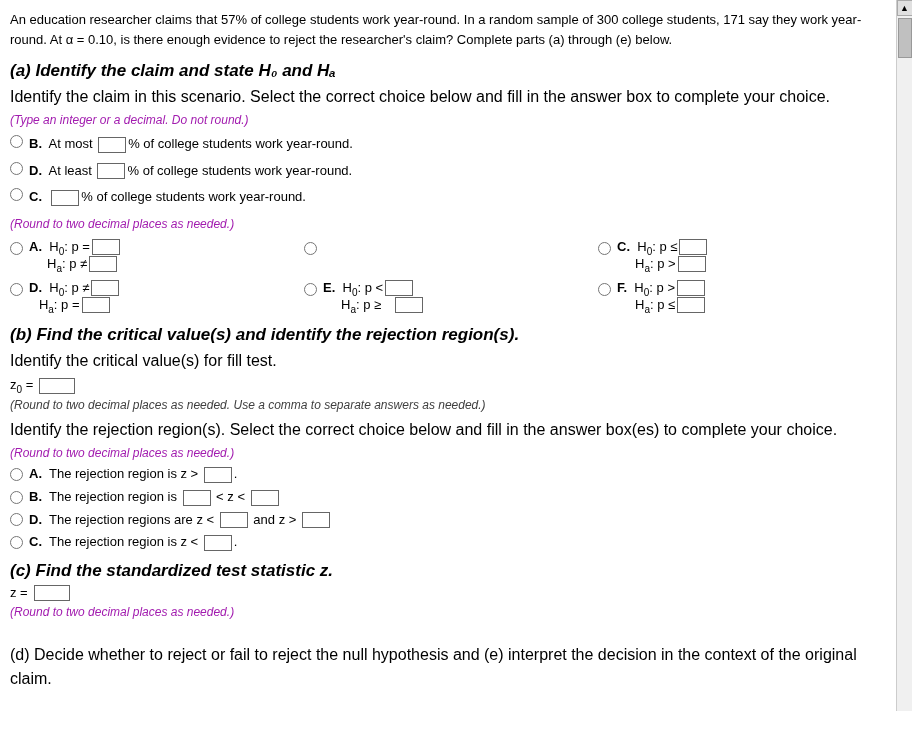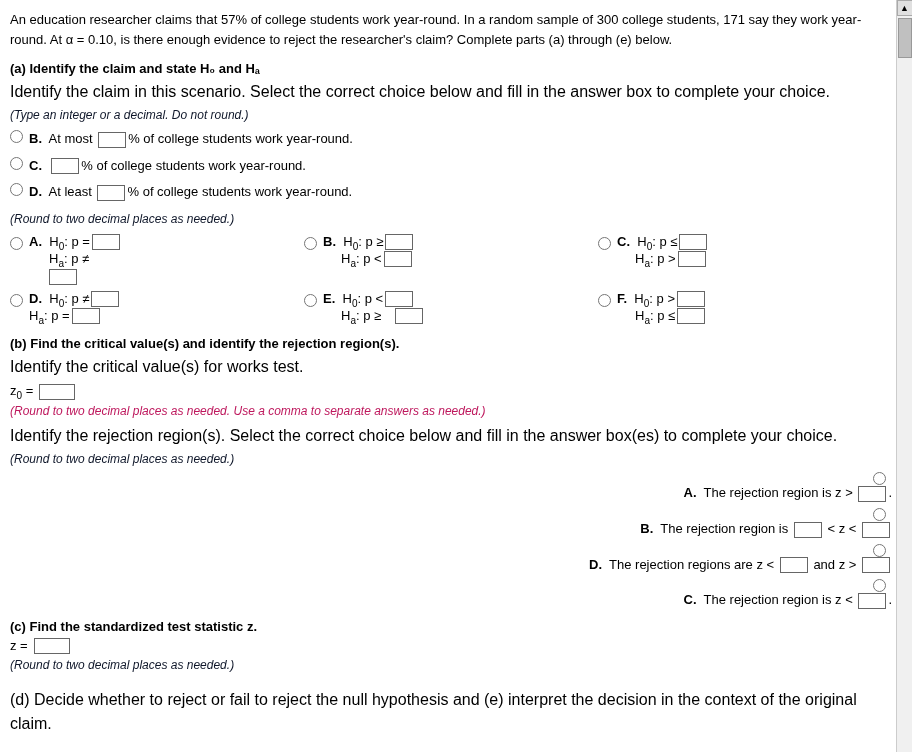--- a/index.html
+++ b/index.html
@@ -50,31 +50,32 @@
       font-size: 13px;
       line-height: 1.5;
       margin-bottom: 12px;
     }
     .section {
       margin-bottom: 10px;
     }
     .section-title {
       font-weight: bold;
       margin-bottom: 4px;
-      font-size: 13px;
+      font-size: 17px;
+      font-style: italic;
     }
     .instruction {
       font-size: 16px;
       margin-bottom: 4px;
       line-height: 1.5;
     }
     .italic-note {
       font-style: italic;
       font-size: 12px;
-      color: #0f172a;
+      color: #a21caf;
       margin-bottom: 6px;
     }
     .radio-option {
       display: flex;
       align-items: baseline;
       margin-bottom: 6px;
       font-size: 13px;
       line-height: 1.5;
     }
     .radio-option input[type="radio"] {
@@ -130,31 +131,30 @@
     }
     .z-label {
       font-size: 13px;
       margin-right: 4px;
     }
     .rejection-options {
       margin-top: 6px;
     }
     .rejection-option {
       display: flex;
-      align-items: flex-end;
+      align-items: center;
       margin-bottom: 6px;
       font-size: 13px;
-      flex-direction: column;
     }
     .rejection-option input[type="radio"] {
       margin-right: 6px;
       flex-shrink: 0;
     }
     .bottom-section {
-      margin-top: 16px;
+      margin-top: 24px;
     }
   </style>
 </head>
 <body>
 
 <div class="outer">
   <div class="content">
 
     <div class="problem-statement">
       <span>An education researcher claims that 57% of college students work year-round. In a random sample of 300 college students, 171 say they work year-round. At α = 0.10, is there enough evidence to reject the researcher's claim? Complete parts (a) through (e) below.</span>
@@ -174,69 +174,59 @@
 
       <div class="radio-option">
         <input type="radio" name="claim" id="claimB" style="">
         <label for="claimB">
           <strong>B.</strong>&nbsp; At most
           <input type="text" class="answer-box" style="">% of college students work year-round.
         </label>
       </div>
 
       <div class="radio-option">
+        <input type="radio" name="claim" id="claimD" style="">
+        <label for="claimD">
+          <strong>D.</strong>&nbsp; At least
+          <input type="text" class="answer-box" style="">% of college students work year-round.
+        </label>
+      </div>
+
+      <div class="radio-option">
         <input type="radio" name="claim" id="claimC" style="">
         <label for="claimC">
           <strong>C.</strong>&nbsp;
           <input type="text" class="answer-box" style="">% of college students work year-round.
         </label>
       </div>
-
-      <div class="radio-option">
-        <input type="radio" name="claim" id="claimD" style="">
-        <label for="claimD">
-          <strong>D.</strong>&nbsp; At least
-          <input type="text" class="answer-box" style="">% of college students work year-round.
-        </label>
-      </div>
     </div>
 
     <div class="section">
       <div class="italic-note">
         <span>(Round to two decimal places as needed.)</span>
       </div>
 
       <div class="hypothesis-grid">
 
         <div class="hyp-option">
           <input type="radio" name="hyp" id="hypA" style="">
           <div class="hyp-block">
             <div class="hyp-row">
               <label for="hypA"><strong>A.</strong>&nbsp; H<sub>0</sub>: p =</label>
               <input type="text" class="answer-box" style="">
             </div>
-            <div class="hyp-row" style="margin-left:18px;flex-direction:column;">
+            <div class="hyp-row" style="margin-left:18px;">
               <span>H<sub>a</sub>: p ≠</span>
               <input type="text" class="answer-box" style="">
             </div>
           </div>
         </div>
 
         <div class="hyp-option">
           <input type="radio" name="hyp" id="hypB" style="">
-          <div class="hyp-block">
-            <div class="hyp-row">
-              <label for="hypB"><strong>B.</strong>&nbsp; H<sub>0</sub>: p ≥</label>
-              <input type="text" class="answer-box" style="">
-            </div>
-            <div class="hyp-row" style="margin-left:18px;">
-              <span>H<sub>a</sub>: p &lt;</span>
-              <input type="text" class="answer-box" style="">
-            </div>
-          </div>
         </div>
 
         <div class="hyp-option">
           <input type="radio" name="hyp" id="hypC" style="">
           <div class="hyp-block">
             <div class="hyp-row">
               <label for="hypC"><strong>C.</strong>&nbsp; H<sub>0</sub>: p ≤</label>
               <input type="text" class="answer-box" style="">
             </div>
             <div class="hyp-row" style="margin-left:18px;">
@@ -246,21 +236,21 @@
           </div>
         </div>
 
         <div class="hyp-option">
           <input type="radio" name="hyp" id="hypD" style="">
           <div class="hyp-block">
             <div class="hyp-row">
               <label for="hypD"><strong>D.</strong>&nbsp; H<sub>0</sub>: p ≠</label>
               <input type="text" class="answer-box" style="">
             </div>
-            <div class="hyp-row" style="">
+            <div class="hyp-row" style="justify-content:center;">
               <span>H<sub>a</sub>: p =</span>
               <input type="text" class="answer-box" style="">
             </div>
           </div>
         </div>
 
         <div class="hyp-option">
           <input type="radio" name="hyp" id="hypE" style="">
           <div class="hyp-block">
             <div class="hyp-row">
@@ -289,27 +279,27 @@
         </div>
 
       </div>
     </div>
 
     <div class="section">
       <div class="section-title">
         <span>(b) Find the critical value(s) and identify the rejection region(s).</span>
       </div>
       <div class="instruction">
-        <span>Identify the critical value(s) for works test.</span>
+        <span>Identify the critical value(s) for fill test.</span>
       </div>
       <div class="z-input-row">
         <span class="z-label">z<sub>0</sub> =</span>
         <input type="text" class="answer-box" style="width: 36px;">
       </div>
-      <div class="italic-note" style="color:#be185d;">
+      <div class="italic-note" style="color:#404040;">
         <span>(Round to two decimal places as needed. Use a comma to separate answers as needed.)</span>
       </div>
 
       <div class="instruction" style="margin-top:6px;">
         <span>Identify the rejection region(s). Select the correct choice below and fill in the answer box(es) to complete your choice.</span>
       </div>
       <div class="italic-note">
         <span>(Round to two decimal places as needed.)</span>
       </div>
 

